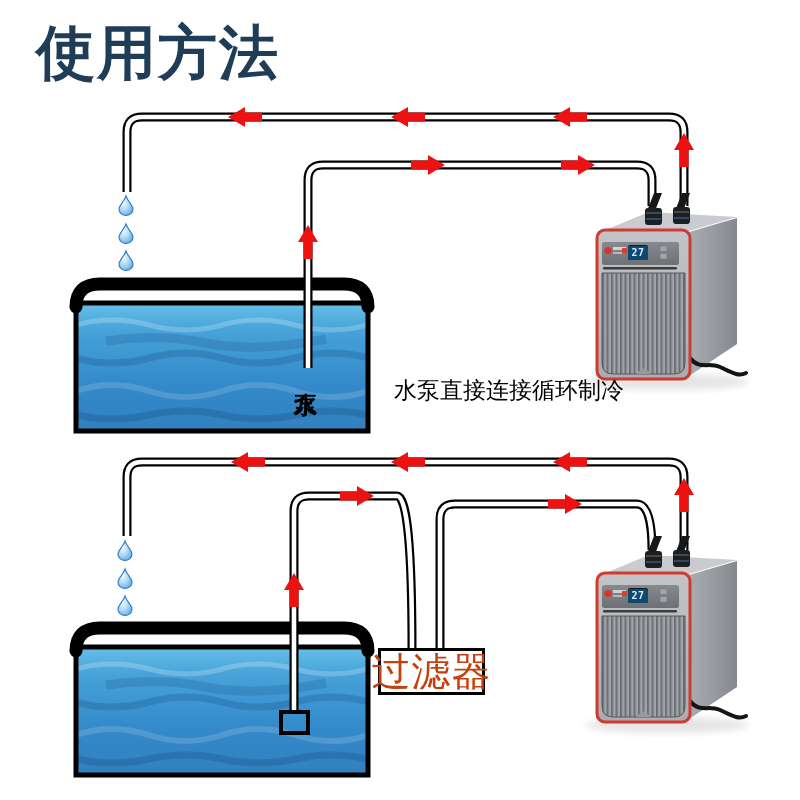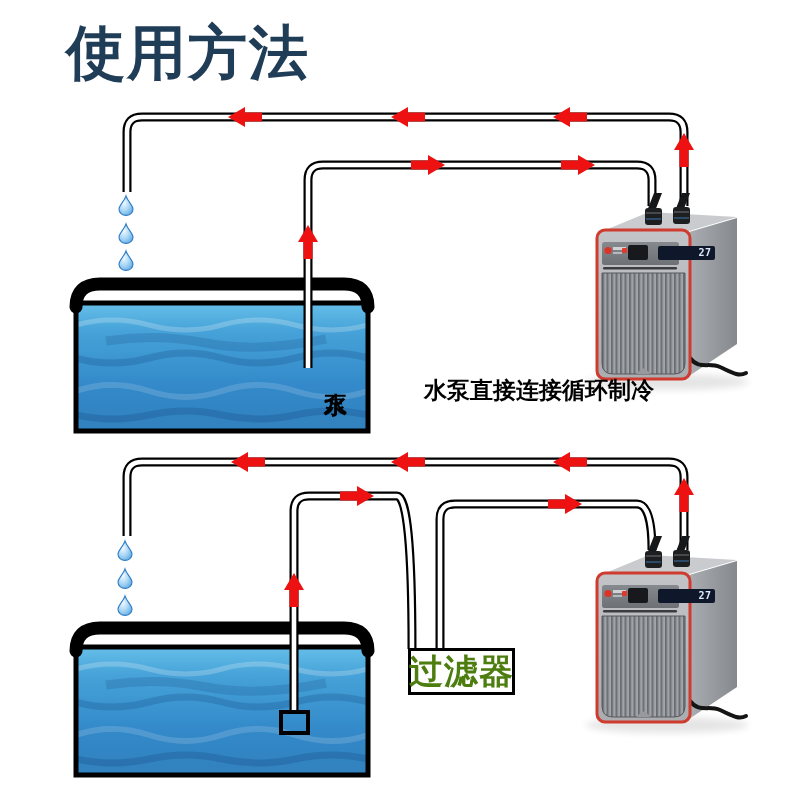--- a/index.html
+++ b/index.html
@@ -5,38 +5,38 @@
   html,body{margin:0;padding:0;background:#ffffff;}
   body{width:800px;height:800px;overflow:hidden;
        font-family:"Liberation Sans","DejaVu Sans",sans-serif;}
   #stage{position:relative;width:800px;height:800px;background:#fff;}
   #stage svg{position:absolute;left:0;top:0;}
 
   
   .po{stroke:#000;stroke-width:9;fill:none;}
   .pi{stroke:#fff;stroke-width:4.6;fill:none;}
 
-  .overlay{position:absolute;z-index:5;margin-left:30px;}
+  .overlay{position:absolute;z-index:5;}
 
   .title{left:36px;top:14px;font-size:59px;font-weight:800;
          color:#203d58;letter-spacing:2px;white-space:nowrap;}
 
-  .caption{font-size:23px;font-weight:700;color:#000;white-space:nowrap;}
+  .caption{font-size:23px;font-weight:400;color:#000;white-space:nowrap;}
   .cap1{left:394px;top:375px;}
   .cap2{left:386px;top:733px;}
 
   .pump-label{left:291px;top:374px;writing-mode:vertical-rl;text-orientation:upright;
               font-size:23px;font-weight:600;color:#000;letter-spacing:2px;}
 
   .filter-box{left:378px;top:648px;width:101px;height:41px;background:#fff;
               border:3px solid #000;display:flex;align-items:center;justify-content:center;}
-  .filter-box span{font-size:34px;font-weight:700;color:#4d7c0f;letter-spacing:1px;white-space:nowrap;}
-
-  .lcd{width:20px;height:14px;background:#0f172a;color:#dcebff;text-align:center;
-       font:700 10px/14px "DejaVu Sans Mono",monospace;letter-spacing:.5px;border-radius:2px;padding-left:37px;}
+  .filter-box span{font-size:39px;font-weight:400;color:#c2410c;letter-spacing:1px;white-space:nowrap;}
+
+  .lcd{width:20px;height:14px;background:#0c4a6e;color:#dcebff;text-align:center;
+       font:700 10px/14px "DejaVu Sans Mono",monospace;letter-spacing:.5px;border-radius:2px;}
   .lcd1{left:628px;top:246px;}
   .lcd2{left:628px;top:589px;}
 </style>
 </head>
 <body>
 
 <div id="stage">
 
 <svg width="800" height="800" viewBox="0 0 800 800">
   <defs>

